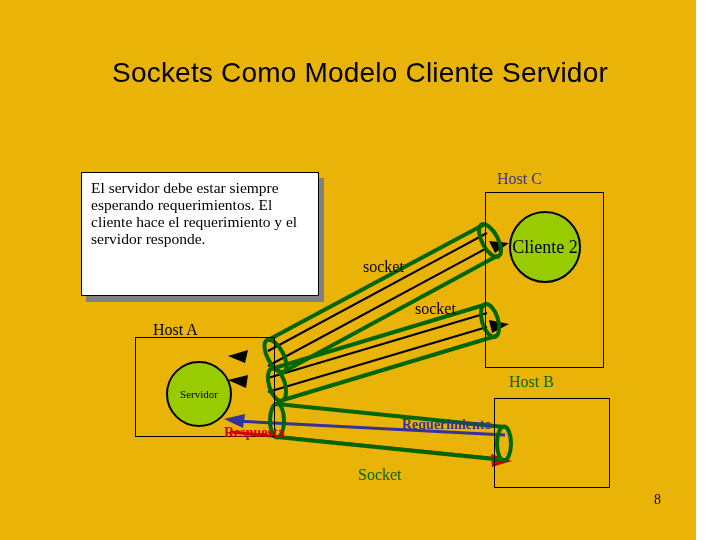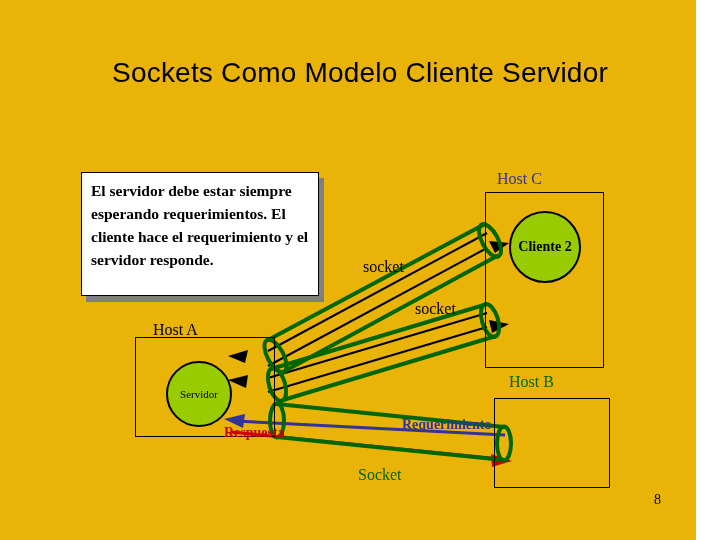--- a/index.html
+++ b/index.html
@@ -49,23 +49,22 @@
     background: #ffffff;
     border: 1px solid #000000;
     box-sizing: border-box;
   }
   #callout-text {
     position: absolute;
     left: 9px;
     top: 6px;
     width: 222px;
     font-size: 15.5px;
-    line-height: 23px;
-    color: #000000;
-    font-weight: bold;
+    line-height: 17px;
+    color: #000000;
   }
 
   
   .host-box {
     position: absolute;
     background: transparent;
     border: 1.5px solid #000000;
     box-sizing: border-box;
   }
   #host-a-box { left: 135px; top: 337px; width: 140px; height: 100px; }
@@ -93,22 +92,21 @@
     justify-content: center;
     color: #000000;
     white-space: nowrap;
   }
   #node-servidor {
     left: 166px; top: 361px; width: 66px; height: 66px;
     font-size: 11px;
   }
   #node-cliente2 {
     left: 509px; top: 211px; width: 72px; height: 72px;
-    font-size: 14px;
-    font-weight: bold;
+    font-size: 18px;
   }
   #node-cliente3 {
     left: 509px; top: 288px; width: 72px; height: 72px;
     font-size: 14px;
   }
   #node-cliente1 {
     left: 520px; top: 406px; width: 74px; height: 74px;
     font-size: 14px;
   }
 

